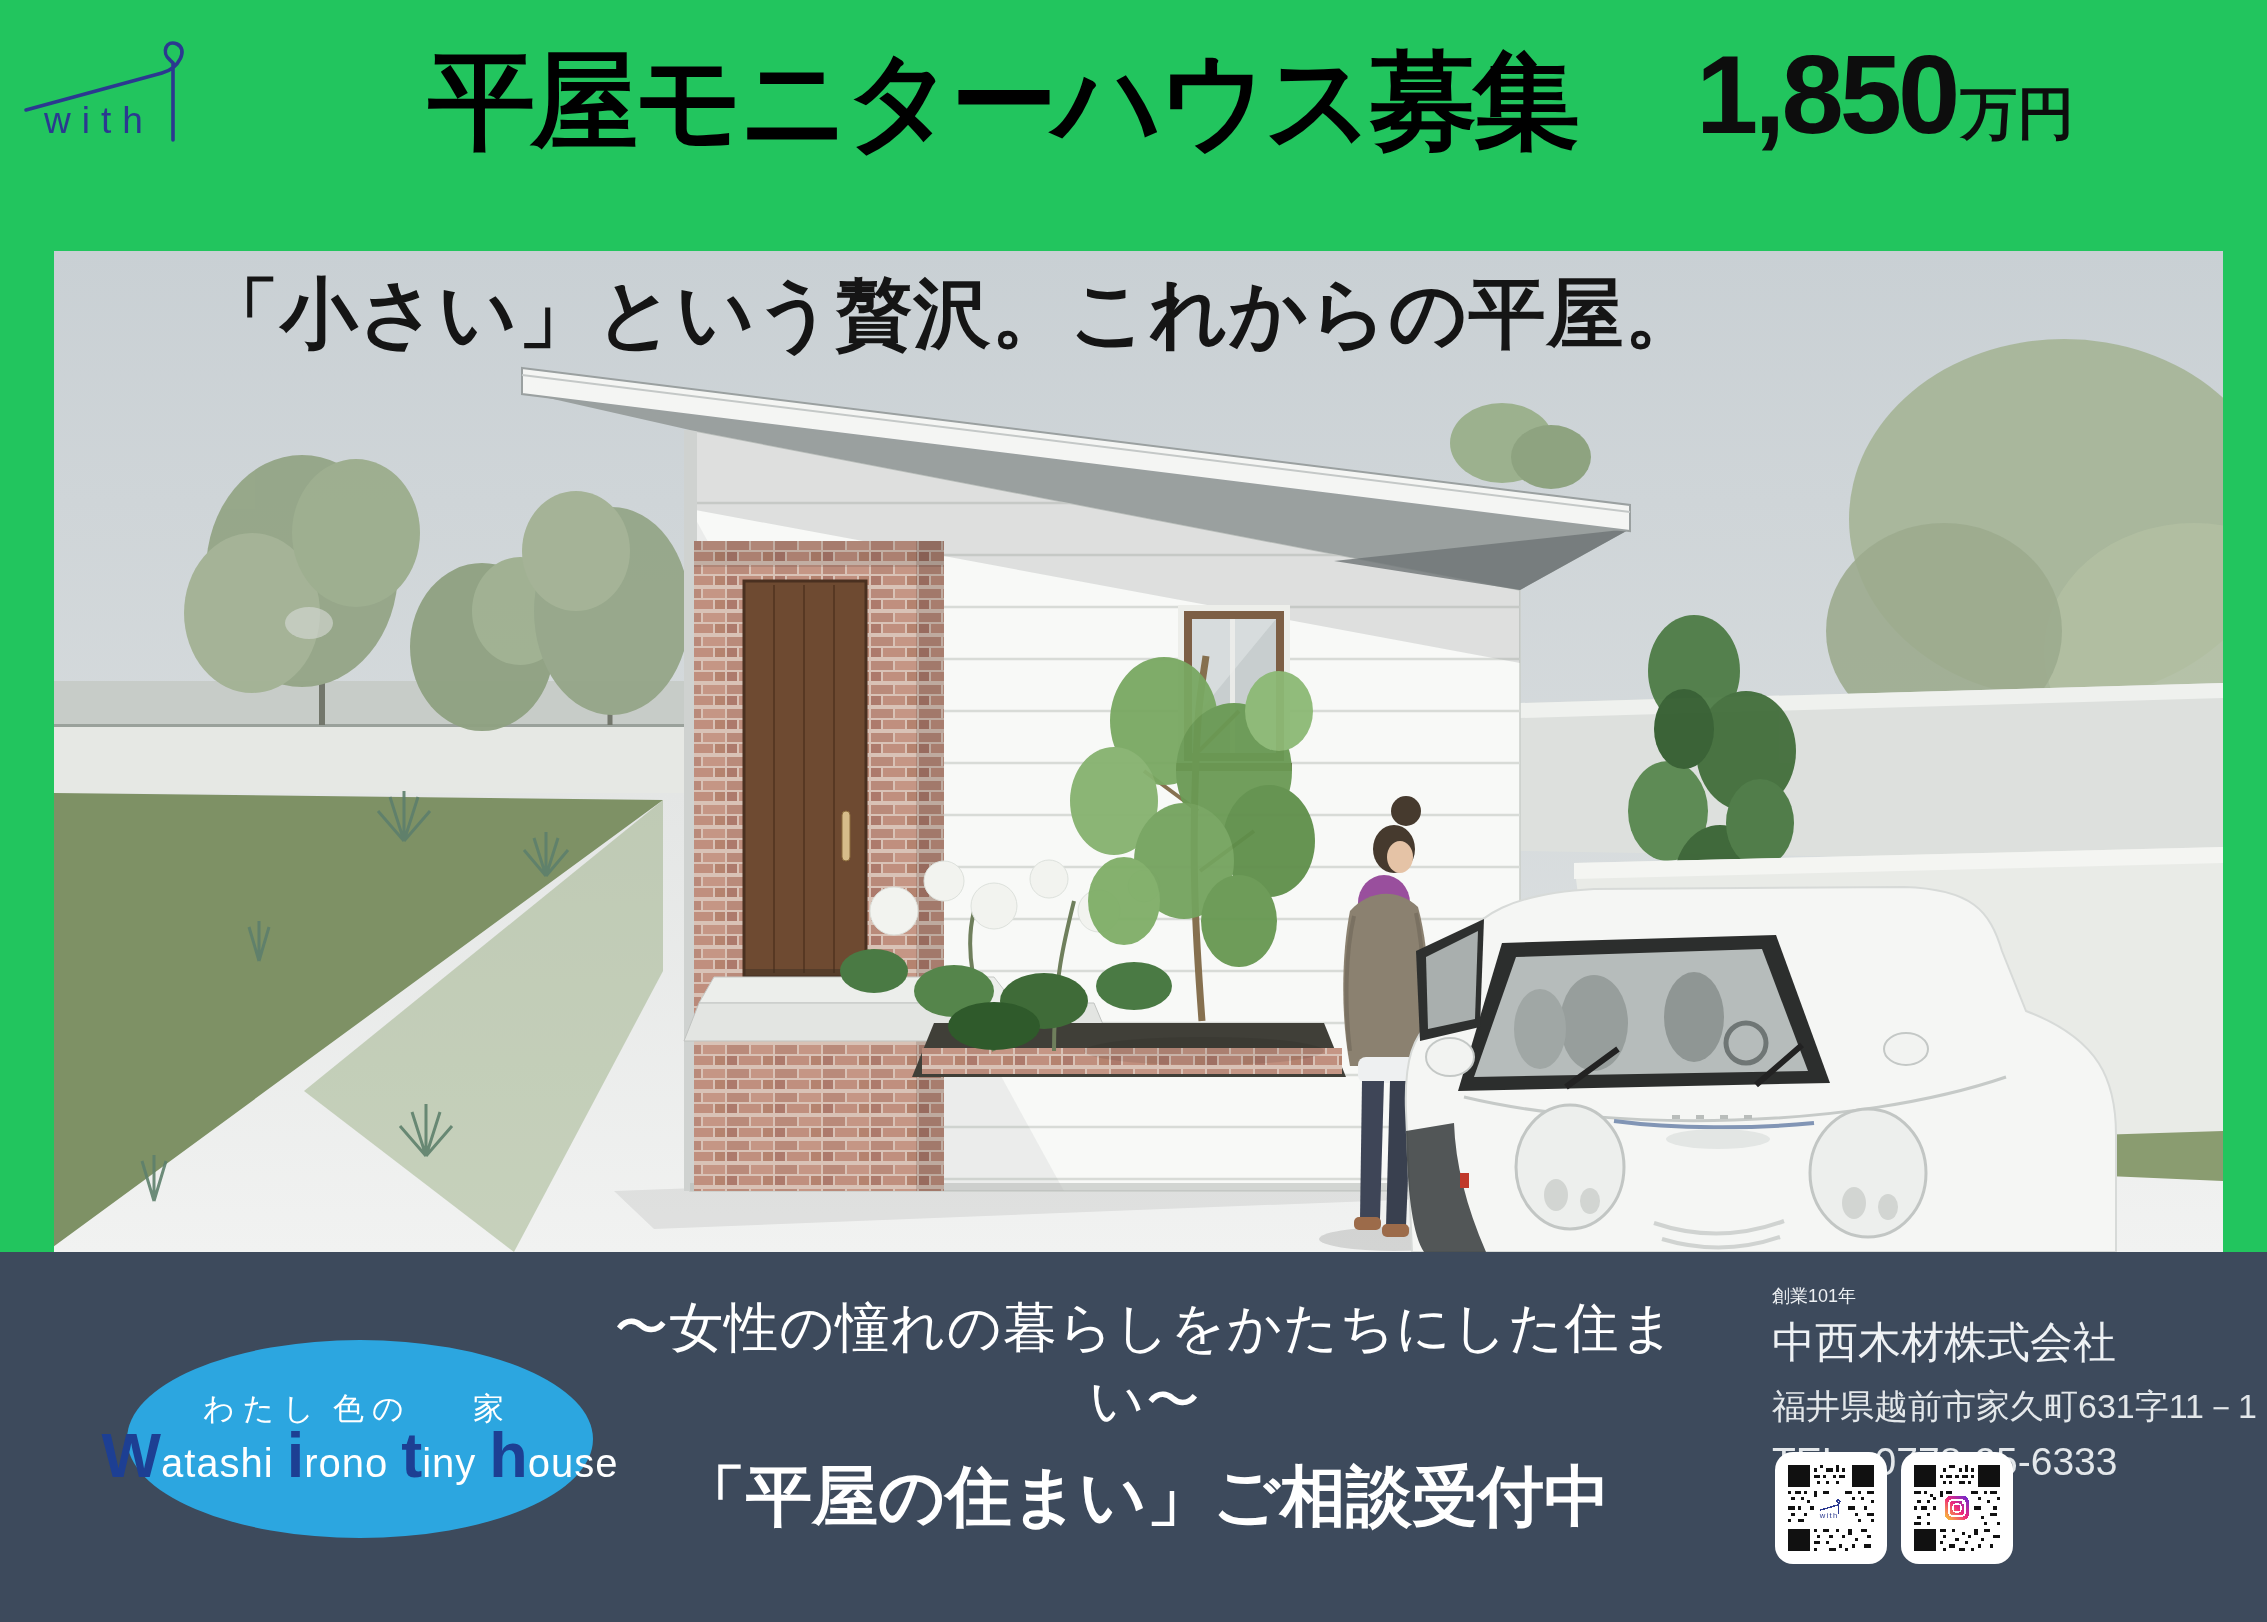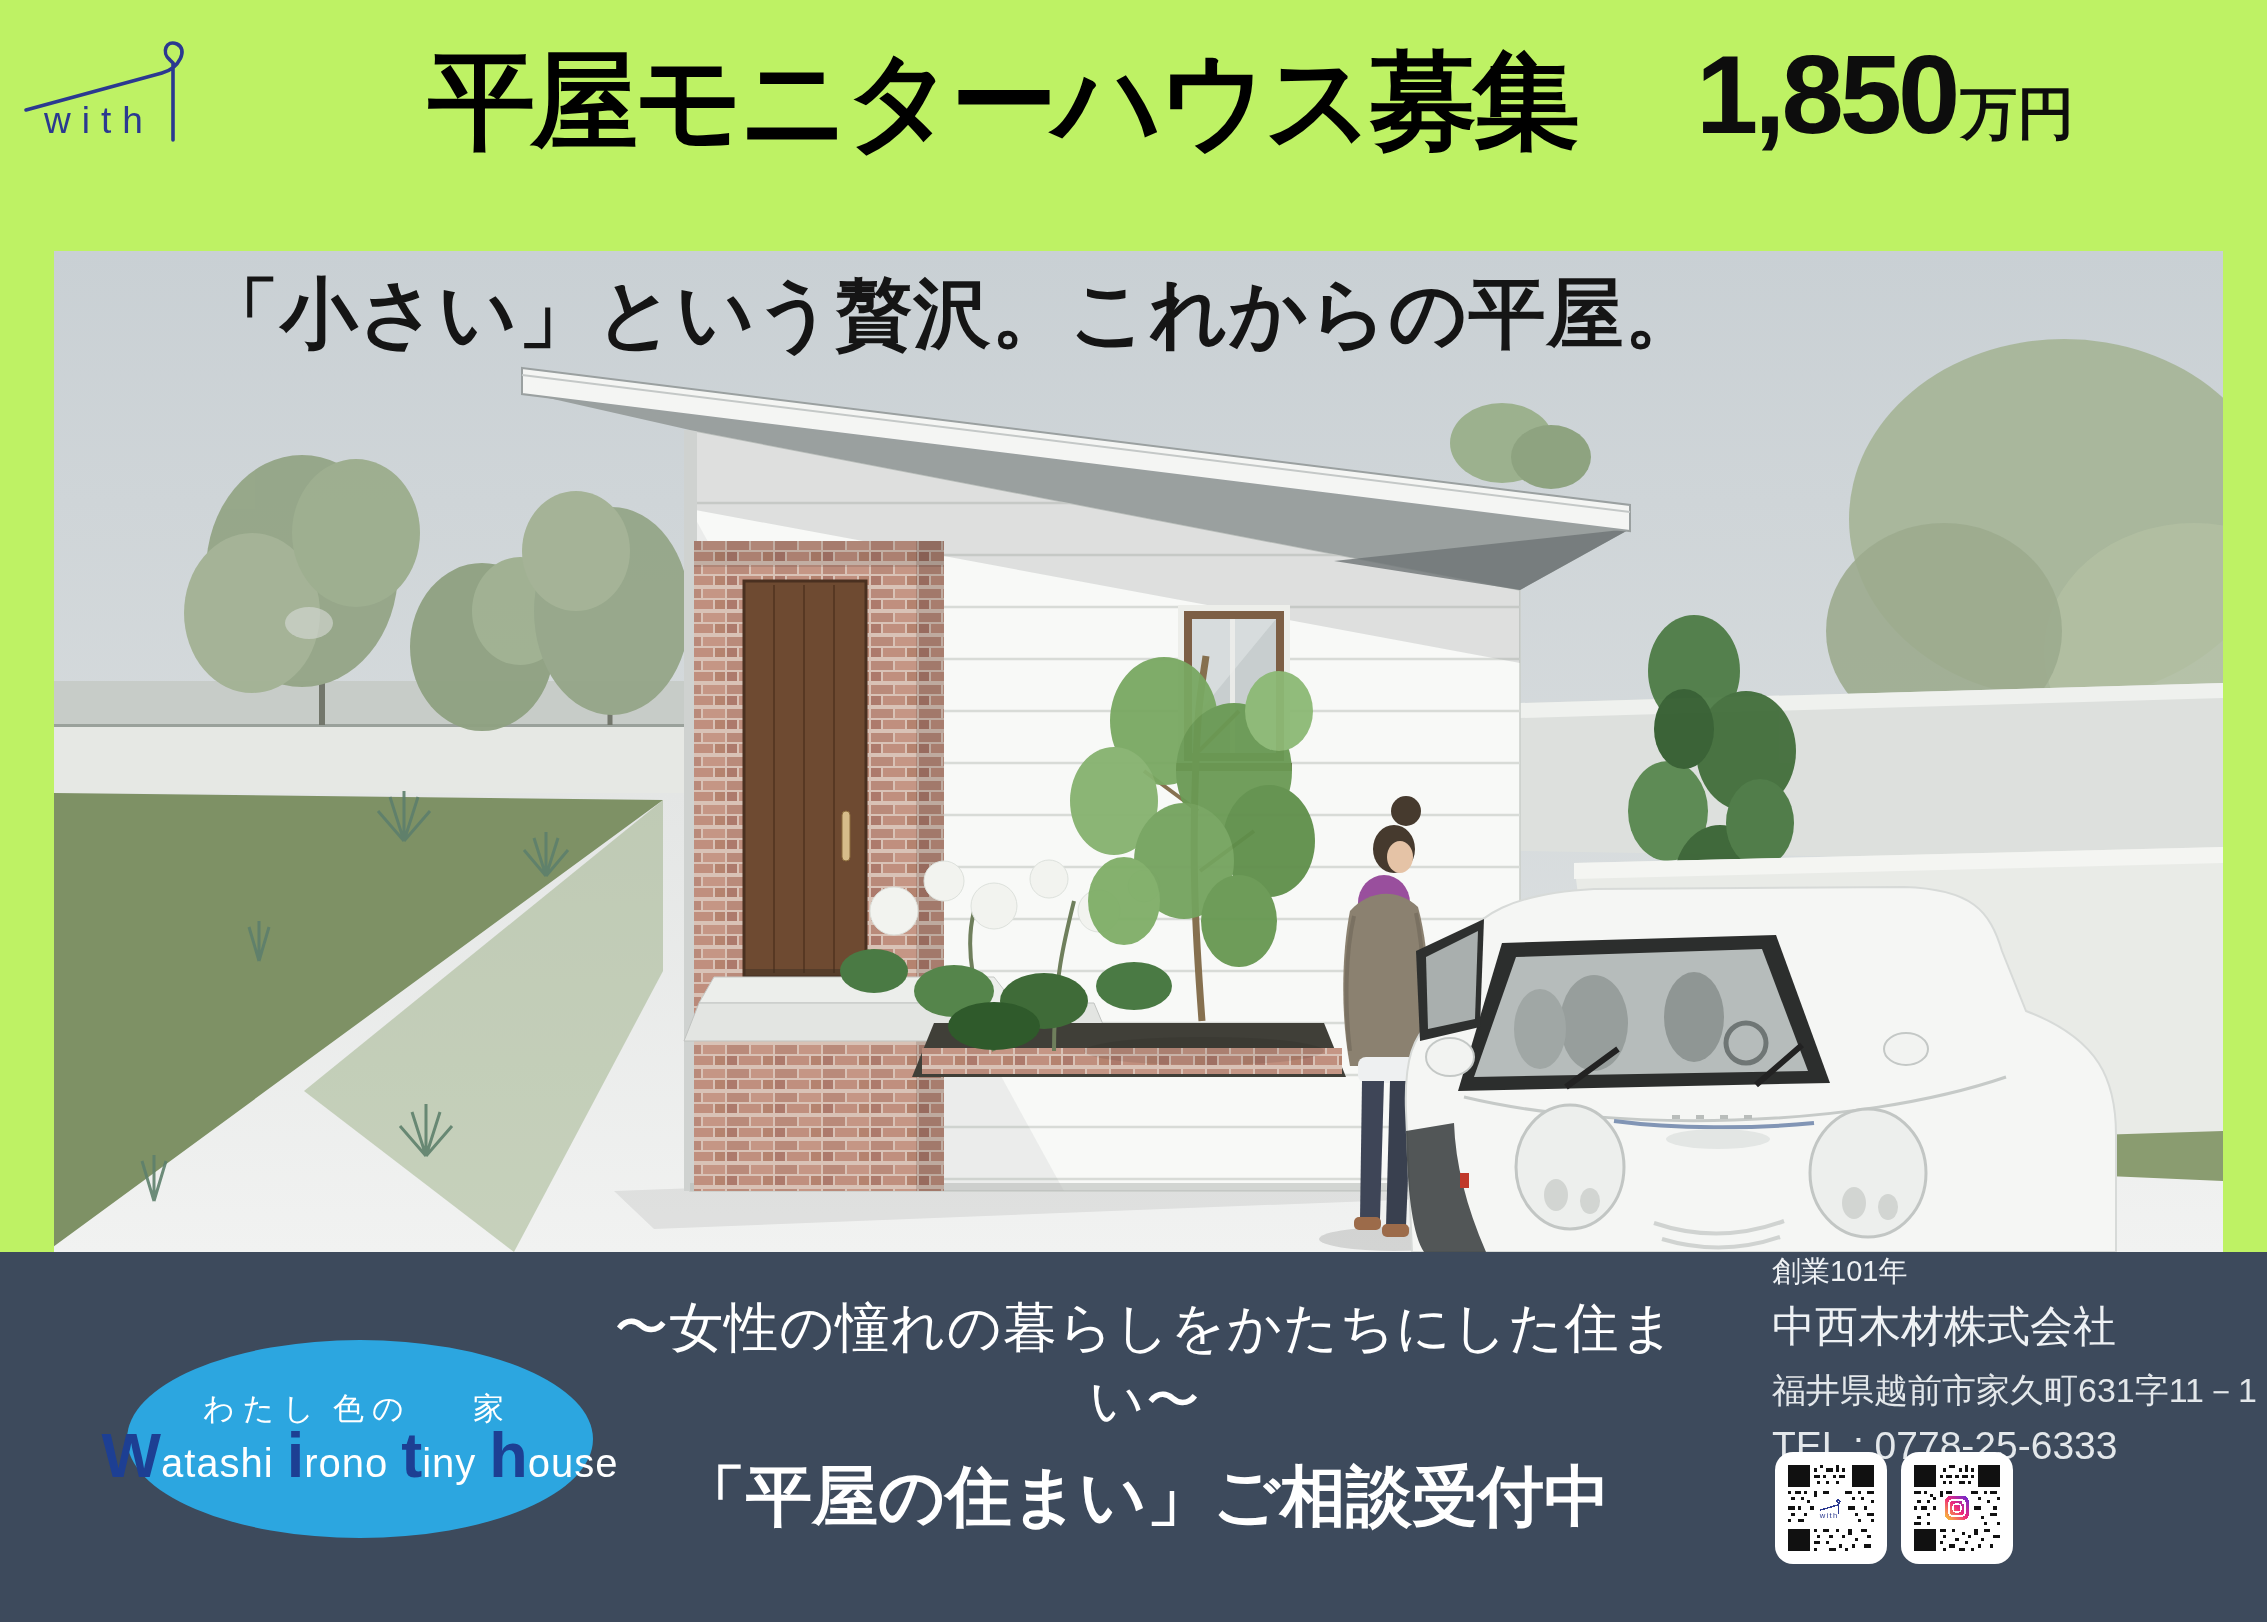--- a/index.html
+++ b/index.html
@@ -1,18 +1,18 @@
 <!DOCTYPE html>
 <html><head>
 <meta charset="utf-8">
 <style>
   * { margin:0; padding:0; box-sizing:border-box; }
   body { width:2267px; height:1622px; background:#ffffff;
          font-family:"Liberation Sans","DejaVu Sans",sans-serif; }
-  .page { position:relative; width:2267px; height:1622px; background:#bef264; overflow:hidden; }
+  .page { position:relative; width:2267px; height:1622px; background:#22c55e; overflow:hidden; }
 
   
   .logo { position:absolute; left:22px; top:40px; width:200px; height:110px; }
   .logo svg { position:absolute; left:0; top:0; }
   .logo .logo-text { position:absolute; left:22px; top:60px; font-size:37px; letter-spacing:11px;
                      color:#2b3990; font-weight:500; }
   .title { position:absolute; left:428px; top:30px; font-size:107px; font-weight:700;
            letter-spacing:-4px; color:#000;
            font-family:"Liberation Serif","DejaVu Serif",serif; white-space:nowrap; }
   .price { position:absolute; left:1696px; top:30px; white-space:nowrap; }
@@ -39,21 +39,21 @@
   .badge .romaji .word { display:inline-flex; align-items:baseline; }
   .badge .romaji .big { font-size:63px; font-weight:700; color:#1d3f93; line-height:1; }
   .badge .romaji .rest { font-size:40px; font-weight:500; color:#fff; letter-spacing:1px; }
 
   .center-block { position:absolute; left:600px; top:0; width:1090px; text-align:center; color:#fff; }
   .tagline { margin-top:40px; font-size:54px; letter-spacing:1px; font-weight:400; }
   .cta { margin-top:14px; font-size:66px; font-weight:700; letter-spacing:0;
          font-family:"Liberation Serif","DejaVu Serif",serif; white-space:nowrap; }
 
   .company { position:absolute; left:1772px; top:0; color:#eef1f4; }
-  .company .since { font-size:29px; font-weight:400; }
+  .company .since { margin-top:32px; font-size:18px; font-weight:400; }
   .company .name  { margin-top:6px;  font-size:43px; font-weight:400; }
   .company .addr  { margin-top:12px; font-size:34px; font-weight:300; color:#e3e7ea; }
   .company .tel   { margin-top:10px; font-size:39px; font-weight:300; color:#e3e7ea; }
   .qrs { position:absolute; left:3px; top:200px; display:flex; gap:14px; }
   .qr { width:112px; height:112px; background:#fff; border-radius:18px; padding:10px; }
   .qr svg { display:block; width:92px; height:92px; }
 </style>
 </head>
 <body>
 

